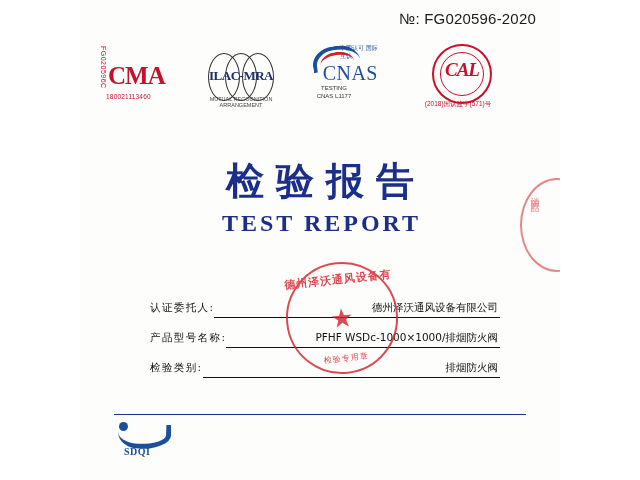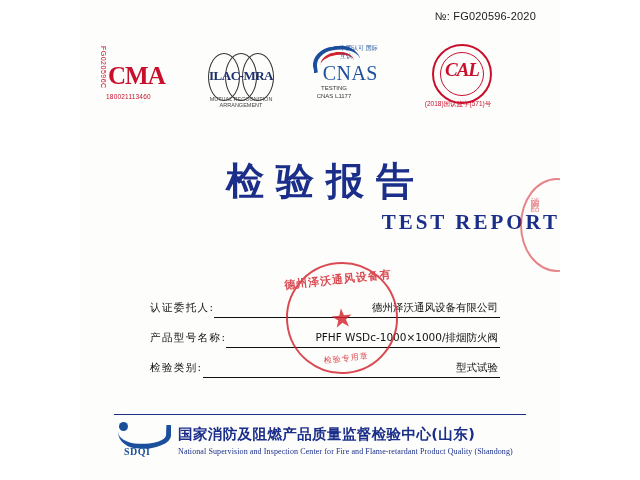--- a/index.html
+++ b/index.html
@@ -38,21 +38,21 @@
     height: 480px;
     background: #fdfdfb;
     overflow: hidden;
   }
 
   
   .report-no {
     position: absolute;
     right: 24px;
     top: 10px;
-    font-size: 11px;
+    font-size: 15px;
     color: #1a1a1a;
     letter-spacing: 0.2px;
     white-space: nowrap;
   }
 
   
   .marks {
     position: absolute;
     left: 18px;
     top: 40px;
@@ -284,24 +284,24 @@
     font-size: 38px;
     letter-spacing: 12px;
     color: #1b2f8a;
     text-indent: 12px;
   }
   .title-en {
     position: absolute;
     left: 0;
     top: 210px;
     width: 480px;
-    text-align: right;
-    font-family: "Liberation Serif", serif;
-    font-weight: bold;
-    font-size: 21px;
+    text-align: center;
+    font-family: "Liberation Serif", serif;
+    font-weight: bold;
+    font-size: 24px;
     letter-spacing: 3px;
     color: #1b2f8a;
     text-indent: 3px;
   }
 
   
   .fields {
     position: absolute;
     left: 70px;
     top: 288px;
@@ -548,21 +548,21 @@
       </div>
       <div class="field-row">
         <div class="field-label">产品型号名称:</div>
         <div class="field-valwrap">
           <span class="field-value">PFHF WSDc-1000×1000/排烟防火阀</span>
         </div>
       </div>
       <div class="field-row">
         <div class="field-label">检验类别:</div>
         <div class="field-valwrap">
-          <span class="field-value">型式试验</span>
+          <span class="field-value">排烟防火阀</span>
         </div>
       </div>
     </div>
 
     <div class="seal">
       <div class="seal-text-top">德州泽沃通风设备有限公司</div>
       <div class="seal-star">★</div>
       <div class="seal-text-bottom">检验专用章</div>
     </div>
 
@@ -570,20 +570,16 @@
       <div class="seal-edge-text">消防产品</div>
     </div>
 
     <div class="footer-rule"></div>
     <div class="footer">
       <div class="sdqi-logo">
         <div class="sdqi-dot"></div>
         <div class="sdqi-swoosh"></div>
         <div class="sdqi-text">SDQI</div>
       </div>
-      <div class="footer-texts">
-        <div class="footer-cn">国家消防及阻燃产品质量监督检验中心(山东)</div>
-        <div class="footer-en">National Supervision and Inspection Center for Fire and Flame-retardant Product Quality (Shandong)</div>
-      </div>
     </div>
 
   </div>
 </div>
 
 </body></html>

